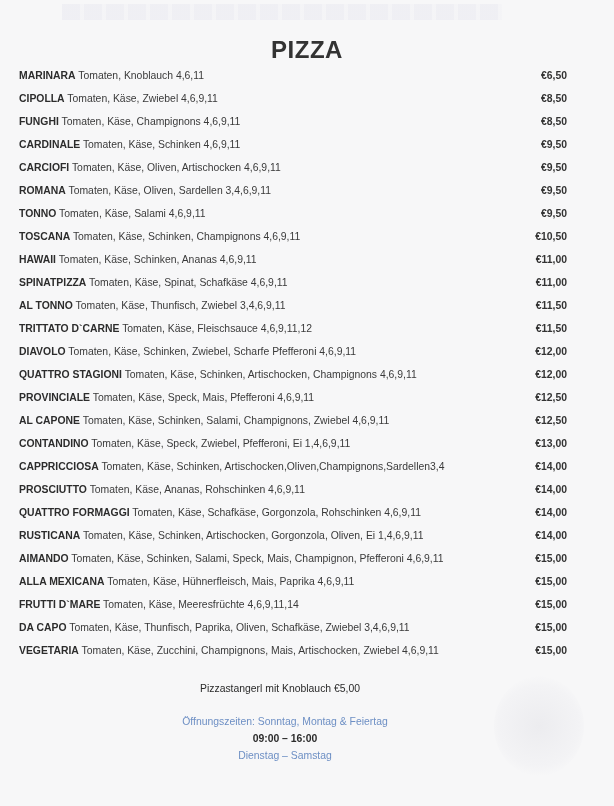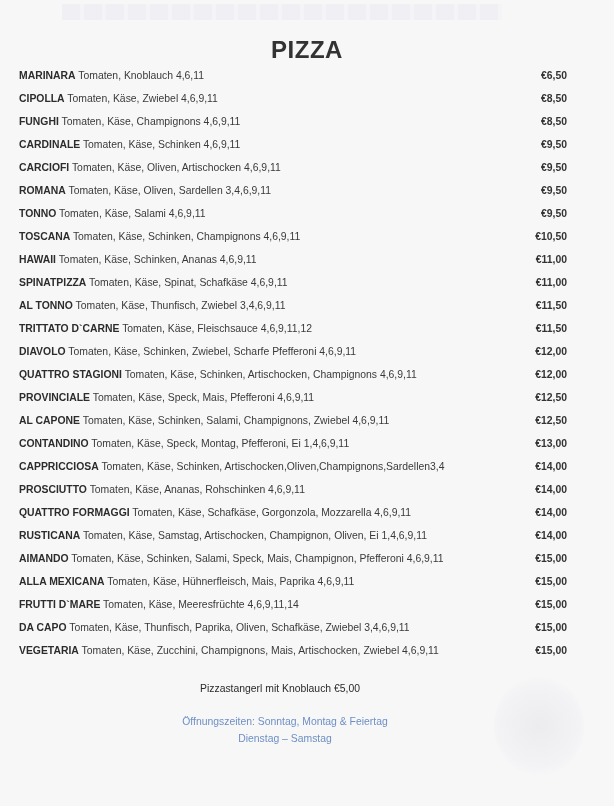--- a/index.html
+++ b/index.html
@@ -109,34 +109,35 @@
   <div class="row"><span class="name">TONNO</span> <span class="desc">Tomaten, Käse, Salami 4,6,9,11</span><span class="price">€9,50</span></div>
   <div class="row"><span class="name">TOSCANA</span> <span class="desc">Tomaten, Käse, Schinken, Champignons 4,6,9,11</span><span class="price">€10,50</span></div>
   <div class="row"><span class="name">HAWAII</span> <span class="desc">Tomaten, Käse, Schinken, Ananas 4,6,9,11</span><span class="price">€11,00</span></div>
   <div class="row"><span class="name">SPINATPIZZA</span> <span class="desc">Tomaten, Käse, Spinat, Schafkäse 4,6,9,11</span><span class="price">€11,00</span></div>
   <div class="row"><span class="name">AL TONNO</span> <span class="desc">Tomaten, Käse, Thunfisch, Zwiebel 3,4,6,9,11</span><span class="price">€11,50</span></div>
   <div class="row"><span class="name">TRITTATO D`CARNE</span> <span class="desc">Tomaten, Käse, Fleischsauce 4,6,9,11,12</span><span class="price">€11,50</span></div>
   <div class="row"><span class="name">DIAVOLO</span> <span class="desc">Tomaten, Käse, Schinken, Zwiebel, Scharfe Pfefferoni 4,6,9,11</span><span class="price">€12,00</span></div>
   <div class="row"><span class="name">QUATTRO STAGIONI</span> <span class="desc">Tomaten, Käse, Schinken, Artischocken, Champignons 4,6,9,11</span><span class="price">€12,00</span></div>
   <div class="row"><span class="name">PROVINCIALE</span> <span class="desc">Tomaten, Käse, Speck, Mais, Pfefferoni 4,6,9,11</span><span class="price">€12,50</span></div>
   <div class="row"><span class="name">AL CAPONE</span> <span class="desc">Tomaten, Käse, Schinken, Salami, Champignons, Zwiebel 4,6,9,11</span><span class="price">€12,50</span></div>
-  <div class="row"><span class="name">CONTANDINO</span> <span class="desc">Tomaten, Käse, Speck, Montag, Pfefferoni, Ei 1,4,6,9,11</span><span class="price">€13,00</span></div>
+  <div class="row"><span class="name">CONTANDINO</span> <span class="desc">Tomaten, Käse, Speck, Zwiebel, Pfefferoni, Ei 1,4,6,9,11</span><span class="price">€13,00</span></div>
   <div class="row"><span class="name">CAPPRICCIOSA</span> <span class="desc">Tomaten, Käse, Schinken, Artischocken,Oliven,Champignons,Sardellen3,4</span><span class="price">€14,00</span></div>
   <div class="row"><span class="name">PROSCIUTTO</span> <span class="desc">Tomaten, Käse, Ananas, Rohschinken 4,6,9,11</span><span class="price">€14,00</span></div>
-  <div class="row"><span class="name">QUATTRO FORMAGGI</span> <span class="desc">Tomaten, Käse, Schafkäse, Gorgonzola, Mozzarella 4,6,9,11</span><span class="price">€14,00</span></div>
-  <div class="row"><span class="name">RUSTICANA</span> <span class="desc">Tomaten, Käse, Samstag, Artischocken, Champignon, Oliven, Ei 1,4,6,9,11</span><span class="price">€14,00</span></div>
+  <div class="row"><span class="name">QUATTRO FORMAGGI</span> <span class="desc">Tomaten, Käse, Schafkäse, Gorgonzola, Rohschinken 4,6,9,11</span><span class="price">€14,00</span></div>
+  <div class="row"><span class="name">RUSTICANA</span> <span class="desc">Tomaten, Käse, Schinken, Artischocken, Gorgonzola, Oliven, Ei 1,4,6,9,11</span><span class="price">€14,00</span></div>
   <div class="row"><span class="name">AIMANDO</span> <span class="desc">Tomaten, Käse, Schinken, Salami, Speck, Mais, Champignon, Pfefferoni 4,6,9,11</span><span class="price">€15,00</span></div>
   <div class="row"><span class="name">ALLA MEXICANA</span> <span class="desc">Tomaten, Käse, Hühnerfleisch, Mais, Paprika 4,6,9,11</span><span class="price">€15,00</span></div>
   <div class="row"><span class="name">FRUTTI D`MARE</span> <span class="desc">Tomaten, Käse, Meeresfrüchte 4,6,9,11,14</span><span class="price">€15,00</span></div>
   <div class="row"><span class="name">DA CAPO</span> <span class="desc">Tomaten, Käse, Thunfisch, Paprika, Oliven, Schafkäse, Zwiebel 3,4,6,9,11</span><span class="price">€15,00</span></div>
   <div class="row"><span class="name">VEGETARIA</span> <span class="desc">Tomaten, Käse, Zucchini, Champignons, Mais, Artischocken, Zwiebel 4,6,9,11</span><span class="price">€15,00</span></div>
 </div>
 
 <div class="extra">
   <span class="b">Pizzastangerl</span>
   <span>mit Knoblauch</span>
   <span class="b">€5,00</span>
 </div>
 
 <div class="hours">
   <div class="blue">Öffnungszeiten: Sonntag, Montag &amp; Feiertag</div>
+  <div class="time">09:00 – 16:00</div>
   <div class="blue">Dienstag – Samstag</div>
 </div>
 
 </body></html>

